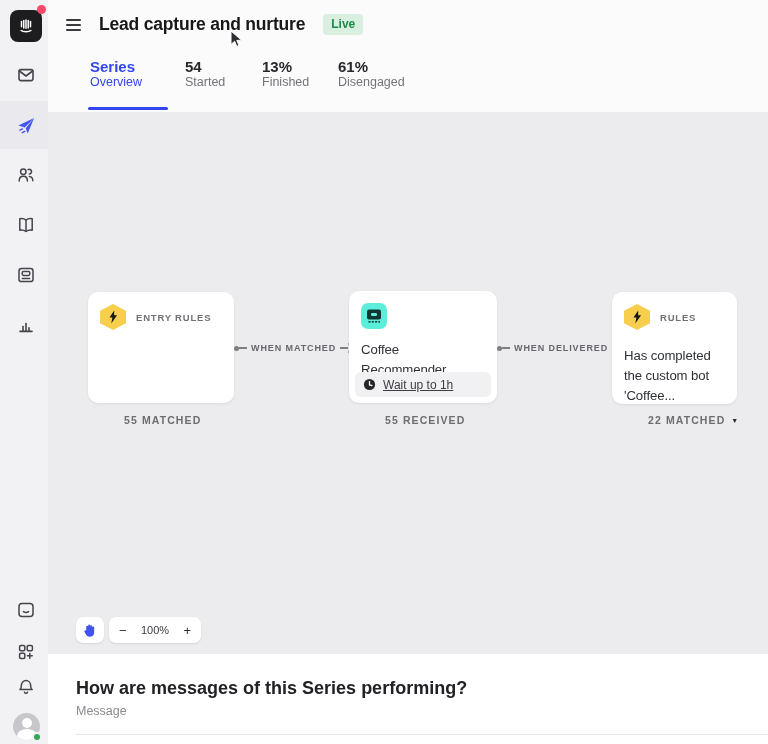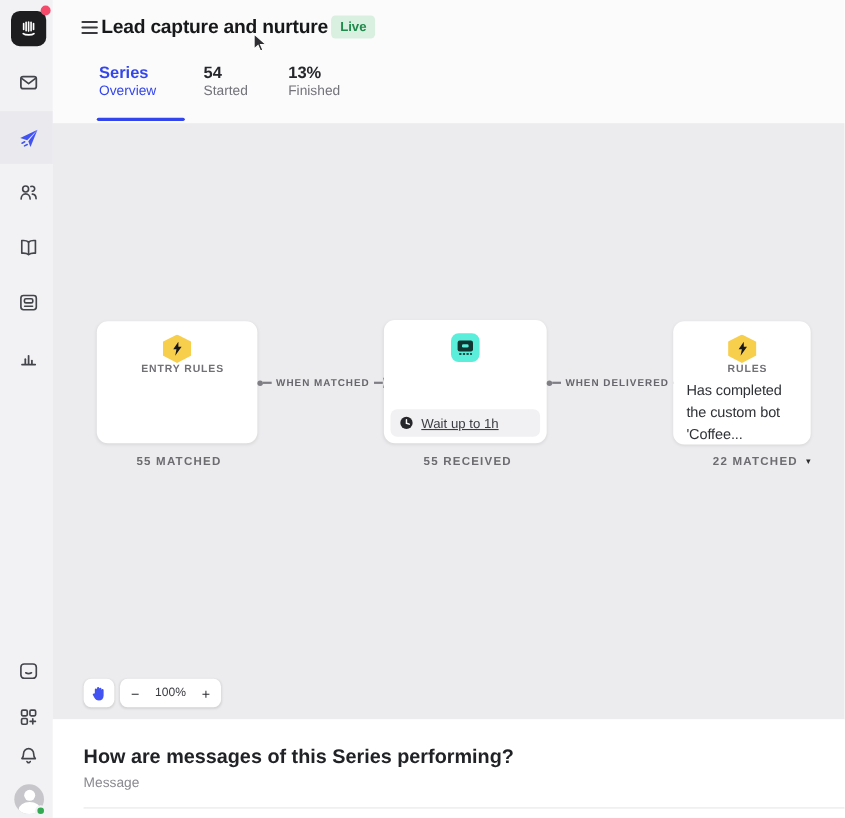--- a/index.html
+++ b/index.html
@@ -16,35 +16,35 @@
   .logo-dot { position:absolute; left:37px; top:5px; width:9px; height:9px; border-radius:50%; background:#f5496a; }
   .side-ic { position:absolute; left:16px; width:20px; height:20px; display:flex; align-items:center; justify-content:center; cursor:pointer; }
   .side-ic svg { display:block; }
   .avatar-wrap { position:absolute; left:13px; top:713px; width:27px; height:27px; }
   .avatar-circle { width:27px; height:27px; border-radius:50%; background:#c7c7cb; overflow:hidden; position:relative; }
   .avatar-head { position:absolute; left:8.5px; top:5px; width:10px; height:10px; border-radius:50%; background:#fff; }
   .avatar-body { position:absolute; left:3.5px; top:16px; width:20px; height:14px; border-radius:50%; background:#fff; }
   .avatar-status { position:absolute; right:-2px; bottom:-2px; width:10px; height:10px; border-radius:50%; background:#34a853; border:2px solid #f2f2f4; }
   
   .header { position:absolute; left:48px; top:0; width:720px; height:112px; background:#fbfbfc; }
-  .header-row { position:absolute; left:26px; top:14px; display:flex; align-items:center; gap:3px; }
+  .header-row { position:absolute; left:18px; top:14px; display:flex; align-items:center; gap:18px; }
   .hamburger { width:15px; display:flex; flex-direction:column; gap:3px; cursor:pointer; padding:2px 0; }
   .hamburger i { display:block; height:2px; border-radius:1px; background:#3a3a3e; }
   .page-title { font-size:17.5px; font-weight:bold; color:#17181a; letter-spacing:-0.2px; }
   .live-badge { font-size:12px; font-weight:bold; color:#1f8a4c; background:#d9efdf; border-radius:4px; padding:3px 8px 4px; }
   .stat { position:absolute; top:58px; }
   .stat .v { font-size:15px; font-weight:bold; color:#26272b; }
   .stat .l { font-size:12.5px; color:#73737a; margin-top:0; }
   .stat.active .v, .stat.active .l { color:#3345ec; }
   .stat-underline { position:absolute; left:40px; top:107px; width:80px; height:3px; background:#3345ec; border-radius:2px; }
   .cursor { position:absolute; left:182px; top:30px; }
   
   .canvas { position:absolute; left:48px; top:112px; width:720px; height:542px; background:#ececee; }
   .node { position:absolute; background:#fff; border-radius:10px; box-shadow:0 1px 3px rgba(0,0,0,.08); padding:12px; cursor:pointer; }
-  .node-head { display:flex; align-items:center;flex-direction:column; }
+  .node-head { display:flex; align-items:center; }
   .hexagon { width:26px; height:26px; background:#f8ce4d; clip-path:polygon(50% 0,100% 26%,100% 74%,50% 100%,0 74%,0 26%); display:flex; align-items:center; justify-content:center; flex:0 0 auto; }
   .botsq { width:26px; height:26px; background:#5beeda; border-radius:7px; display:flex; align-items:center; justify-content:center; flex:0 0 auto; }
   .node-badge { font-size:9.5px; font-weight:bold; letter-spacing:.8px; color:#717176; margin-left:10px; }
   .node-title { font-size:13.2px; line-height:1.5; color:#2e3136; margin-top:11px; letter-spacing:-0.1px; }
   .node-footer { position:absolute; left:6px; right:6px; bottom:6px; height:25px; background:#f1f1f3; border-radius:6px; display:flex; align-items:center; gap:7px; padding-left:8px; }
   .node-footer span { font-size:12px; color:#3c3d42;text-decoration:underline; }
   .node-stat { position:absolute; font-size:10.5px; font-weight:bold; letter-spacing:1.1px; color:#6c6c71; display:flex; align-items:center; gap:6px; cursor:default;margin-left:36px; }
   .node-stat .caret { font-size:7px; color:#2b2c30; cursor:pointer; }
   .connector { position:absolute; height:14px; display:flex; align-items:center; }
   .connector .dot { width:5px; height:5px; border-radius:50%; background:#7e7e84; flex:0 0 auto; }
@@ -188,20 +188,24 @@
       <div class="l">Overview</div>
     </div>
     <div class="stat" style="left:137px">
       <div class="v">54</div>
       <div class="l">Started</div>
     </div>
     <div class="stat" style="left:214px">
       <div class="v">13%</div>
       <div class="l">Finished</div>
     </div>
+    <div class="stat" style="left:290px">
+      <div class="v">61%</div>
+      <div class="l">Disengaged</div>
+    </div>
     <div class="stat-underline"></div>
   </div>
 
   <div class="canvas">
 
     <div class="node" style="left:40px; top:180px; width:146px; height:111px;">
       <div class="node-head">
         <div class="hexagon">
           <svg width="12" height="14" viewBox="0 0 20 24">
               <path d="M12 1 L4 13 h5 l-2 10 L17 9 h-5 Z" fill="#17181a"></path>
@@ -227,20 +231,21 @@
           <svg width="16" height="15" viewBox="0 0 16 15">
             <rect x="1" y="0.5" width="14" height="10" rx="2" fill="#113531"></rect>
             <rect x="5" y="4" width="6" height="3" rx="1.2" fill="#5beeda"></rect>
             <rect x="2.5" y="12" width="2" height="1.6" fill="#113531"></rect>
             <rect x="5.8" y="12" width="2" height="1.6" fill="#113531"></rect>
             <rect x="9.1" y="12" width="2" height="1.6" fill="#113531"></rect>
             <rect x="12.4" y="12" width="1.6" height="1.6" fill="#113531"></rect>
           </svg>
         </div>
       </div>
+      <div class="node-title">Coffee Recommender</div>
       <div class="node-footer">
         <svg width="13" height="13" viewBox="0 0 13 13">
           <circle cx="6.5" cy="6.5" r="5.6" fill="#26272b"></circle>
           <g stroke="#fff" stroke-width="1.3" stroke-linecap="round">
             <line x1="6.5" y1="6.8" x2="6.5" y2="3.6"></line>
             <line x1="6.5" y1="6.8" x2="9" y2="7.6"></line>
           </g>
         </svg>
         <span>Wait up to 1h</span>
       </div>
@@ -258,21 +263,21 @@
 
     <div class="node" style="left:564px; top:180px; width:125px; height:112px;">
       <div class="node-head">
         <div class="hexagon">
           <svg width="12" height="14" viewBox="0 0 20 24">
               <path d="M12 1 L4 13 h5 l-2 10 L17 9 h-5 Z" fill="#17181a"></path>
             </svg>
         </div>
         <div class="node-badge">RULES</div>
       </div>
-      <div class="node-title" style="margin-top:4px">Has completed the custom bot 'Coffee...</div>
+      <div class="node-title" style="margin-top:16px">Has completed the custom bot 'Coffee...</div>
     </div>
 
     <div class="node-stat" style="left:40px; top:302px;">
       <span>55 MATCHED</span>
     </div>
     <div class="node-stat" style="left:301px; top:302px;">
       <span>55 RECEIVED</span>
     </div>
     <div class="node-stat" style="left:564px; top:302px;">
       <span>22 MATCHED</span>

